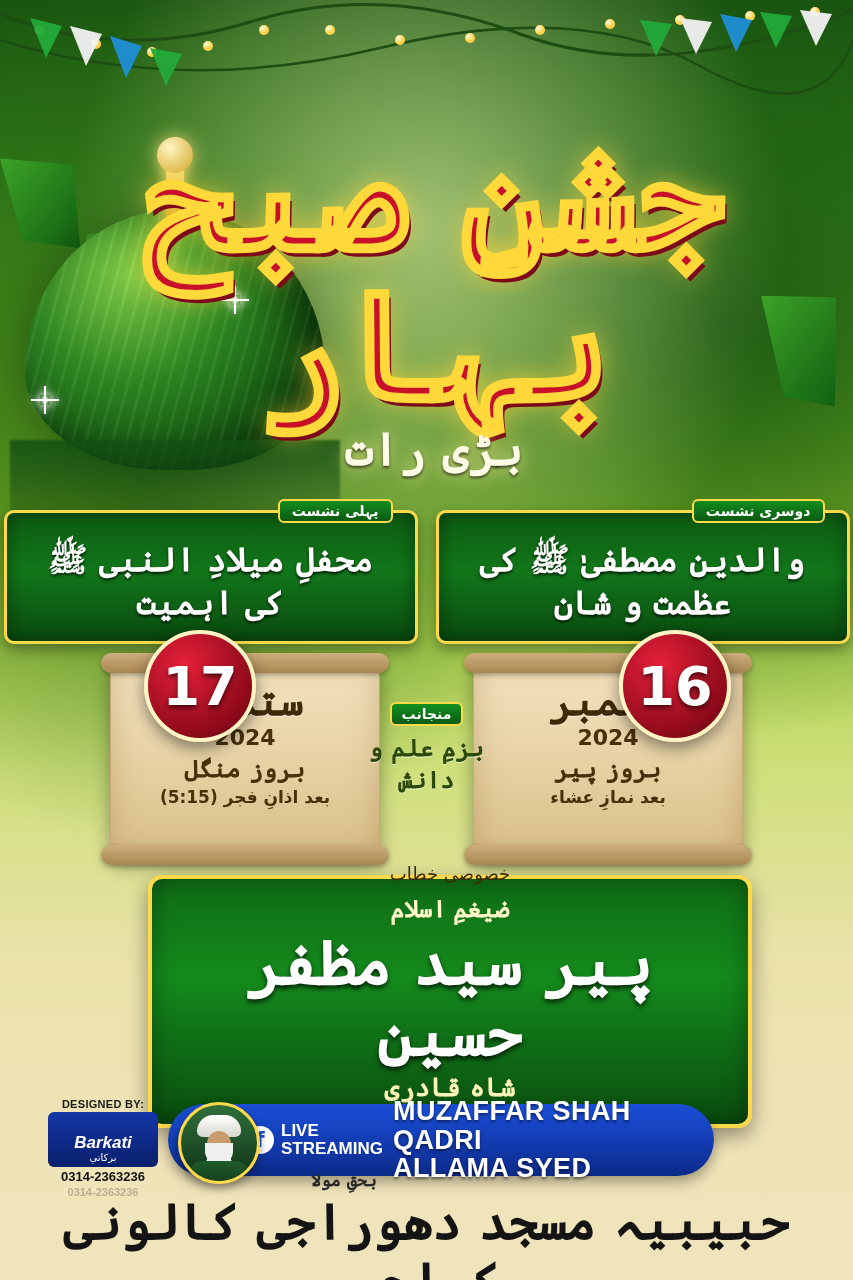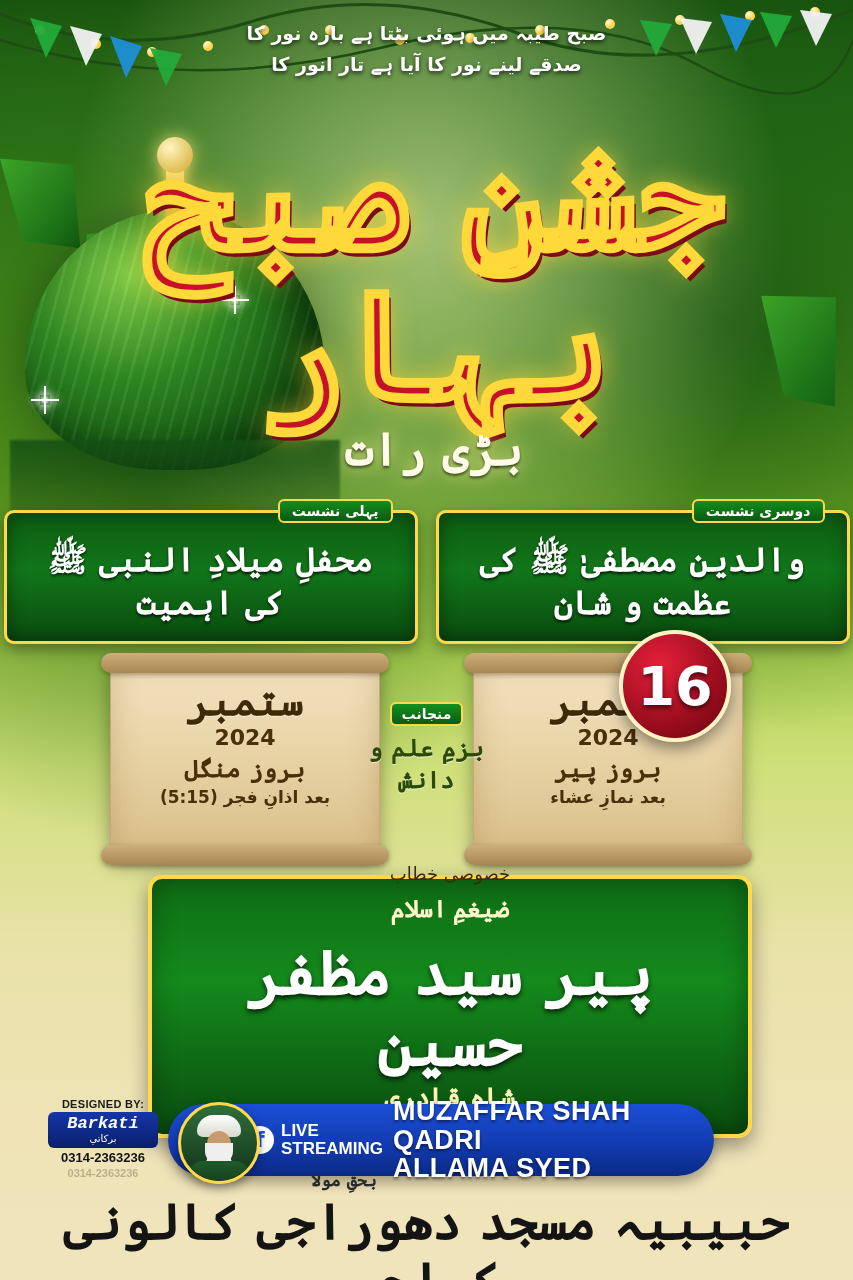--- a/index.html
+++ b/index.html
@@ -345,25 +345,25 @@
     top: -16px;
     left: 50%;
     transform: translateX(-50%);
     background: transparent;
     color: #3a2a05;
     font-family: "DejaVu Sans", sans-serif;
     font-size: 18px;
     font-weight: 400;
   }
   .speaker .role {
-    font-family: Liberation Serif, serif;
+    font-family: Liberation Sans, sans-serif;
     font-size: 24px;
     font-weight: 700;
     color: #fff6c9;
-    margin-bottom: 14px;
+    margin-bottom: 4px;
   }
   .speaker .name {
     font-family: "DejaVu Serif", serif;
     font-size: 62px;
     font-weight: 700;
     color: #ffffff;
     line-height: 1.15;
     text-shadow: 0 3px 5px rgba(0,0,0,.7);
   }
   .speaker .suffix {
@@ -390,25 +390,26 @@
     letter-spacing: .3px;
   }
   .designer .badge {
     margin-top: 2px;
     background: linear-gradient(180deg, #1436a8, #0a1f6b);
     border-radius: 6px;
     padding: 3px 4px 4px;
     color: #fff;
   }
   .designer .badge .b1 {
-    font-family: Liberation Mono, monospace;
+    font-family: Liberation Sans, sans-serif;
     font-size: 17px;
     font-weight: 700;
     font-style: italic;
     line-height: 1.05;
+    margin-top: 19px;
   }
   .designer .badge .b2 {
     font-family: "DejaVu Sans", sans-serif;
     font-size: 10px;
   }
   .designer .phone {
     margin-top: 2px;
     font-family: "Liberation Sans", sans-serif;
     font-size: 13px;
     font-weight: 700;
@@ -607,24 +608,20 @@
     <div class="flag f1"></div>
     <div class="flag f2"></div>
     <div class="dome"></div>
     <div class="finial"></div>
     <div class="dome-base"></div>
     <div class="sparkle" style="left:60px; top:300px;"></div>
     <div class="sparkle" style="left:250px; top:200px;"></div>
   </div>
   <div class="flag f3"></div>
 
-  <div class="couplet">
-    <div>صبح طیبہ میں ہوئی بٹتا ہے بارہ نور کا</div>
-    <div>صدقے لینے نور کا آیا ہے تار انور کا</div>
-  </div>
 
   <div class="title-block">
     <div class="title-main">جشنِ صبح بہار</div>
     <div class="title-sub">بڑی رات</div>
   </div>
 
   <div class="sessions">
     <div class="session">
       <div class="tag">پہلی نشست</div>
       <div class="txt">محفلِ میلادِ النبی ﷺ کی اہمیت</div>
@@ -648,20 +645,21 @@
     <div class="daybadge right">16</div>
 
     <div class="scroll left">
       <div class="inner">
         <div class="month">ستمبر</div>
         <div class="year">2024</div>
         <div class="day">بروز منگل</div>
         <div class="time">بعد اذانِ فجر (5:15)</div>
       </div>
     </div>
+    <div class="daybadge left">17</div>
 
     <div class="middle-note">
       <div class="pill">منجانب</div>
       <div class="words">بزمِ علم و دانش</div>
     </div>
   </div>
 
   <div class="speaker">
     <div class="khas">خصوصی خطاب</div>
     <div class="role">ضیغمِ اسلام</div>

